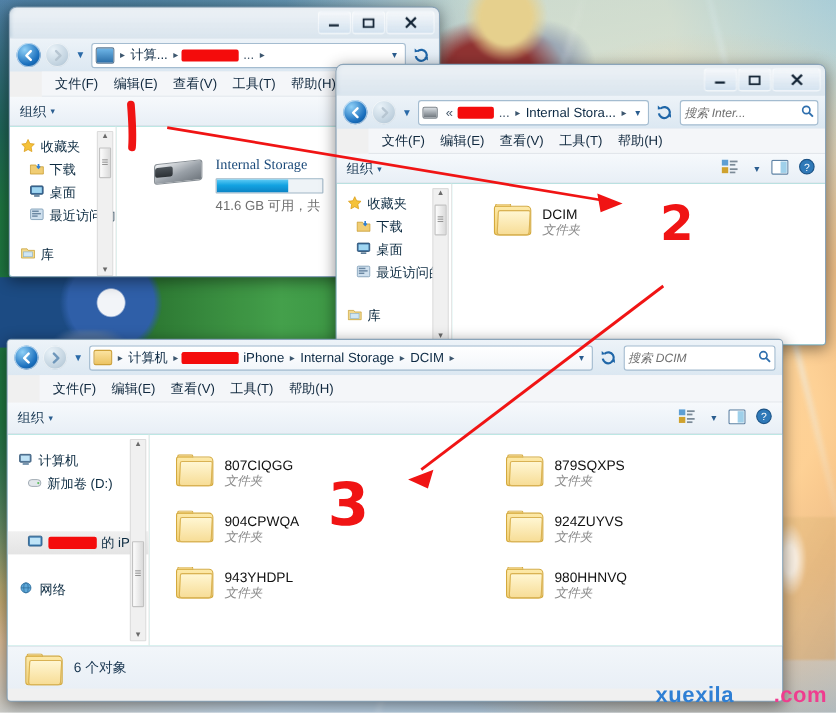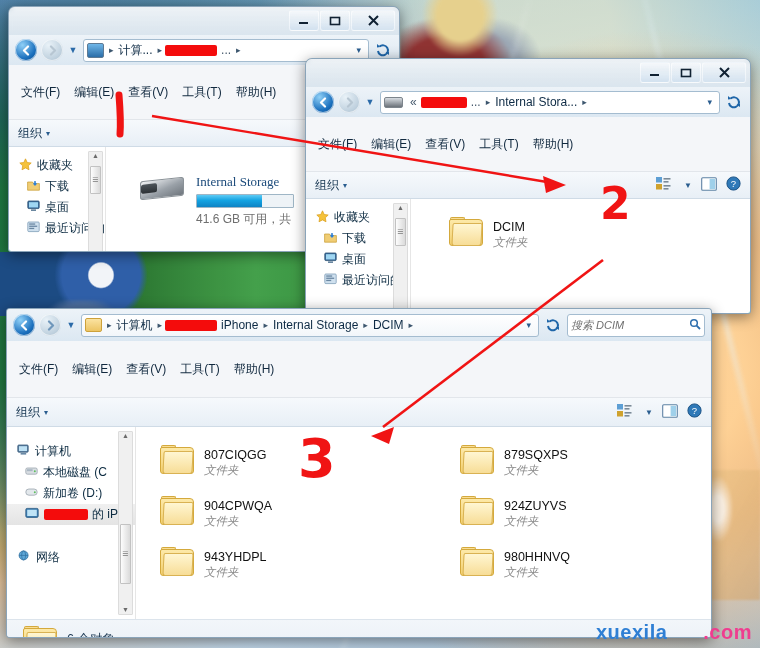--- a/index.html
+++ b/index.html
@@ -81,39 +81,39 @@
   .redact{display:inline-block;height:11px;border-radius:2px;background:#f40c0c;vertical-align:-1px;}
   .addrcaret{margin-left:auto;color:#2a5d8f;font-size:9px;padding:0 5px;}
   .refresh{width:20px;height:21px;display:flex;align-items:center;justify-content:center;
     color:#1f66a8;font-size:13px;font-weight:bold;flex:0 0 auto;}
   .searchbox{width:118px;height:21px;flex:0 0 auto;display:flex;align-items:center;
     background:#fff;border:1px solid #a4bcd0;border-radius:3px;padding:0 3px;}
   .searchbox .ph{flex:1;font-style:italic;color:#6f6f6f;font-size:11px;overflow:hidden;white-space:nowrap;}
   .mag{color:#2f6fae;}
 
   
-  .menubar{height:22px;display:flex;align-items:center;gap:14px;padding:16px 12px;
-    background:#f4f6f9;border-bottom:1px solid #e2e6eb;font-size:12px;color:#11293f;}
+  .menubar{height:22px;display:flex;align-items:center;gap:14px;padding:0 12px;
+    background:#f4f6f9;border-bottom:1px solid #e2e6eb;font-size:12px;color:#11293f;margin-left:29px;}
   .menubar span{cursor:default;}
 
   
   .cmdbar{height:26px;display:flex;align-items:center;padding:0 9px;
     background:linear-gradient(180deg,#f6f9fc,#e8eff6);
     border-bottom:1px solid #cfdbe6;font-size:12px;color:#13334f;}
   .cmdbar .right{margin-left:auto;display:flex;align-items:center;gap:9px;}
   .caretdn{font-size:8px;color:#2a5d8f;margin-left:4px;}
 
   
   .winbody{display:flex;background:#14b8a6;}
   .nav{width:96px;flex:0 0 auto;background:#fff;padding:8px 0 0 0;position:relative;
     border-right:1px solid #e6e6e6;}
   .navitem{display:flex;align-items:center;gap:5px;height:21px;padding-left:10px;
     font-size:12px;color:#0b2a40;white-space:nowrap;}
   .navitem.sub{padding-left:18px;}
-  .navitem.sel{background:linear-gradient(180deg,#f0f0f0,#e4e4e4);}
+  .navitem.sel{background:linear-gradient(180deg,#f0f0f0,#e4e4e4);margin-top:32px;}
   .navscroll{position:absolute;right:2px;top:4px;bottom:4px;width:13px;
     background:#f0f0f0;border:1px solid #dcdcdc;border-radius:1px;
     display:flex;flex-direction:column;align-items:center;justify-content:space-between;}
   .navscroll .arw{font-size:7px;color:#6a6a6a;line-height:8px;}
   .navscroll .thumb{position:absolute;left:1px;right:1px;background:linear-gradient(90deg,#fdfdfd,#dadada);
     border:1px solid #c2c2c2;border-radius:1px;display:flex;align-items:center;justify-content:center;
     font-size:7px;color:#7a7a7a;}
   .content{flex:1 1 auto;background:#fff;position:relative;padding:10px 0 0 14px;}
 
   
@@ -365,20 +365,29 @@
       <span class="sep">▸</span>
       <span class="addrcaret">▾</span>
     </div>
     <div class="refresh">
       <svg width="15" height="14" viewBox="0 0 15 14">
           <path d="M2 8 a5 5 0 1 0 1.6-4.4" stroke="#1f66a8" stroke-width="2" fill="none"></path>
           <path d="M1 1 L4.5 4 L1 4.6 Z" fill="#1f66a8"></path>
           <path d="M13 12 L9.5 9.5 L13 8.8 Z" fill="#1f66a8"></path>
         </svg>
     </div>
+    <div class="searchbox">
+      <span class="ph">搜索 Inter...</span>
+      <span class="mag">
+        <svg width="12" height="12" viewBox="0 0 12 12">
+            <circle cx="5" cy="5" r="3.3" fill="none" stroke="#2f6fae" stroke-width="1.5"></circle>
+            <path d="M7.6 7.6 L11 11" stroke="#2f6fae" stroke-width="1.8"></path>
+          </svg>
+      </span>
+    </div>
   </div>
 
   <div class="menubar">
     <span>文件(F)</span>
     <span>编辑(E)</span>
     <span>查看(V)</span>
     <span>工具(T)</span>
     <span>帮助(H)</span>
   </div>
 
@@ -575,30 +584,20 @@
               <rect x=".8" y="1" width="10.4" height="7.2" rx="1" fill="#5b7e9e" stroke="#3a5d7d" stroke-width=".8"></rect>
               <rect x="2" y="2.2" width="8" height="4.8" fill="#bfe2f5"></rect>
               <rect x="3.6" y="9" width="5.6" height="1.6" fill="#6a8aa6"></rect>
             </svg>
         </span>
         <span>计算机</span>
       </div>
       <div class="navitem sub">
         <span>
           <svg width="13" height="12" viewBox="0 0 13 12">
-              <rect x=".8" y="3" width="11.4" height="6.2" rx="1.6" fill="#d9dee3" stroke="#9aa4ad" stroke-width=".8"></rect>
-              <circle cx="9.8" cy="6.2" r="1" fill="#5fbf60"></circle>
-              <rect x="2" y="4.2" width="5.6" height="2" fill="#a9b6c2"></rect>
-            </svg>
-        </span>
-        <span>本地磁盘 (C</span>
-      </div>
-      <div class="navitem sub">
-        <span>
-          <svg width="13" height="12" viewBox="0 0 13 12">
               <rect x=".8" y="3" width="11.4" height="6.2" rx="3.1" fill="#e3e8ec" stroke="#9aa4ad" stroke-width=".8"></rect>
               <circle cx="9.8" cy="6.2" r="1" fill="#5fbf60"></circle>
             </svg>
         </span>
         <span>新加卷 (D:)</span>
       </div>
       <div class="navitem sub sel">
         <span>
           <svg width="14" height="12" viewBox="0 0 14 12">
               <rect x=".8" y="1.4" width="12.4" height="9" rx="1.3" fill="#3e7db0" stroke="#2a5a84" stroke-width=".8"></rect>

